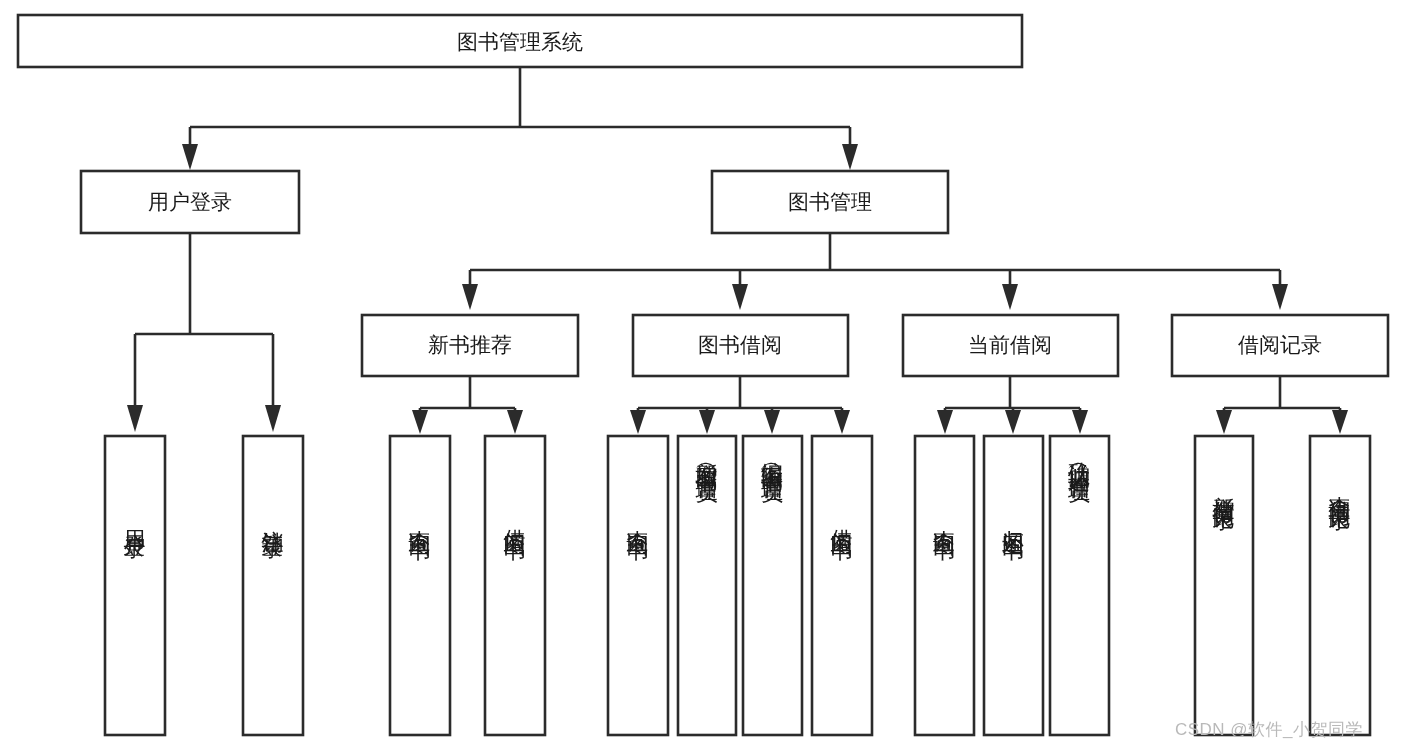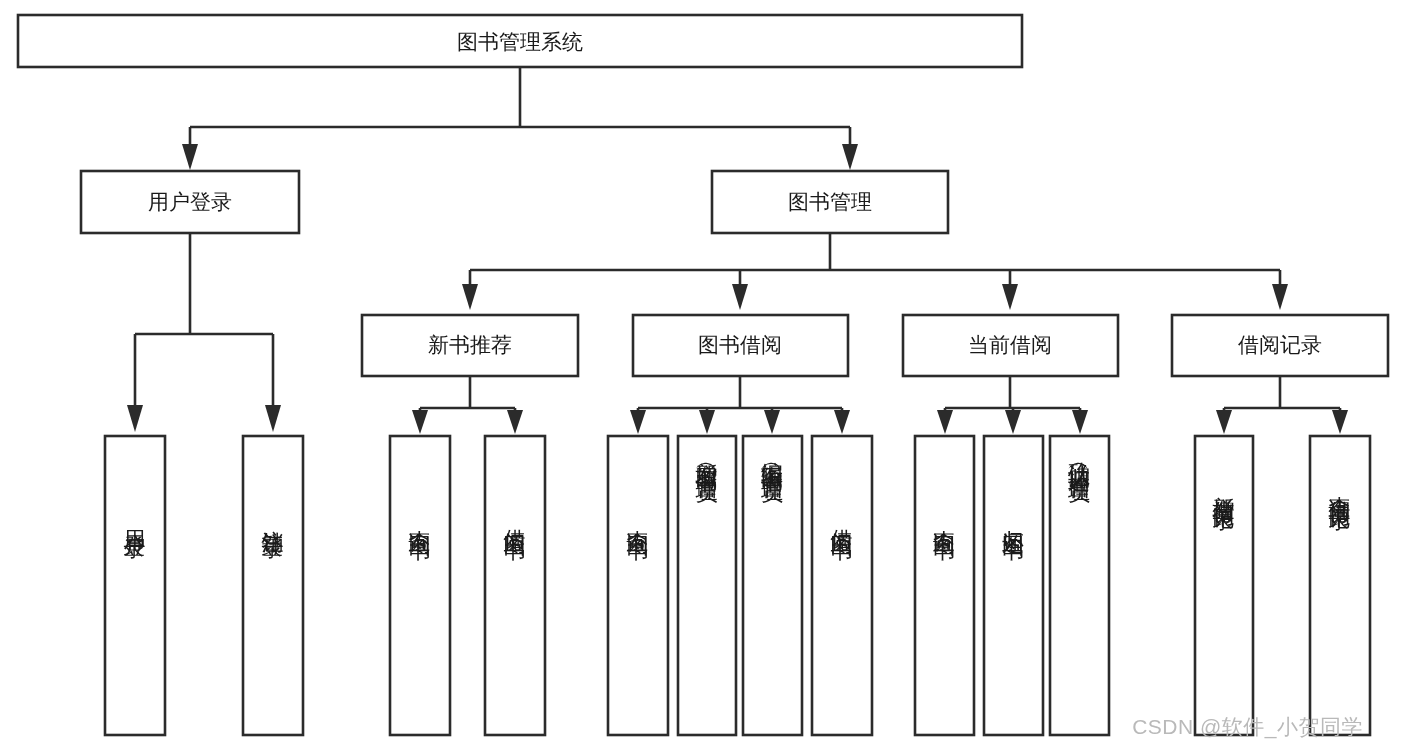--- a/index.html
+++ b/index.html
@@ -65,21 +65,21 @@
     letter-spacing: 3px;
     color: #1a1a1a;
     white-space: nowrap;
     text-align: start;
   }
   .watermark {
     position: absolute;
     right: 10px;
     bottom: 6px;
     font-family: "Liberation Sans", "DejaVu Sans", sans-serif;
-    font-size: 21px;
+    font-size: 17px;
     color: #b9b9b9;
     letter-spacing: 0.5px;
     white-space: nowrap;
   }
 </style>
 </head>
 <body>
 
 <div id="diagram-root">
 

